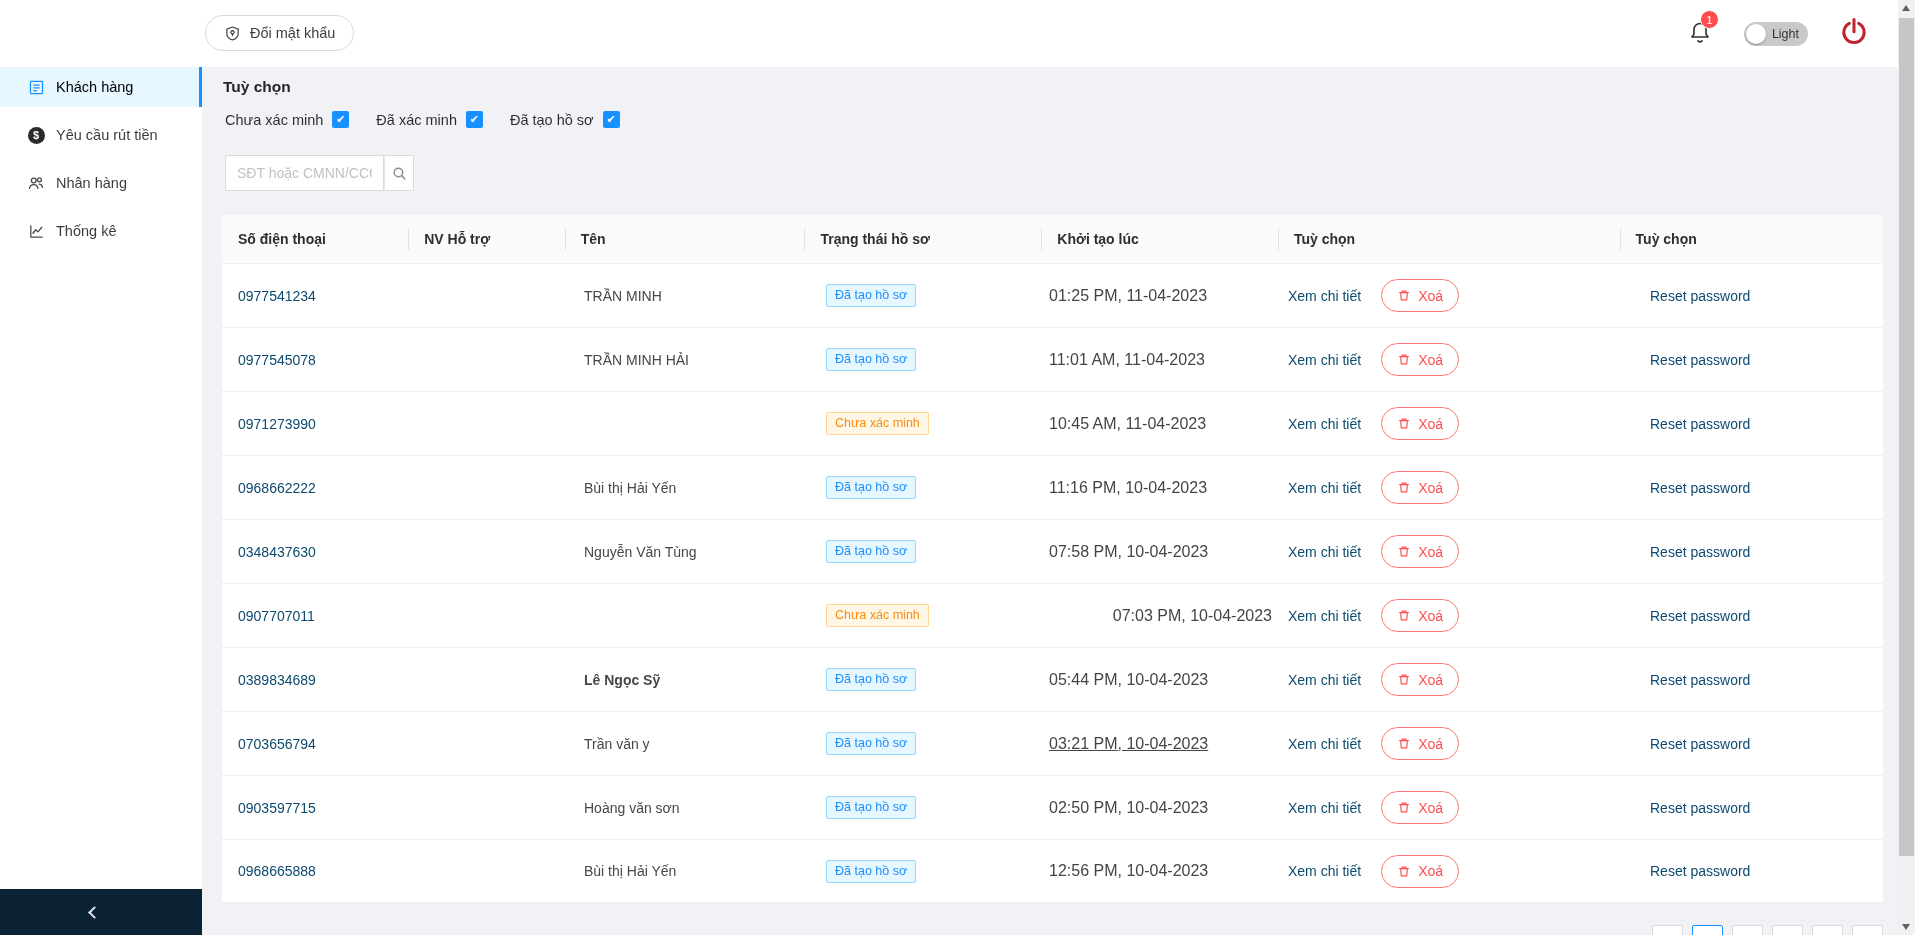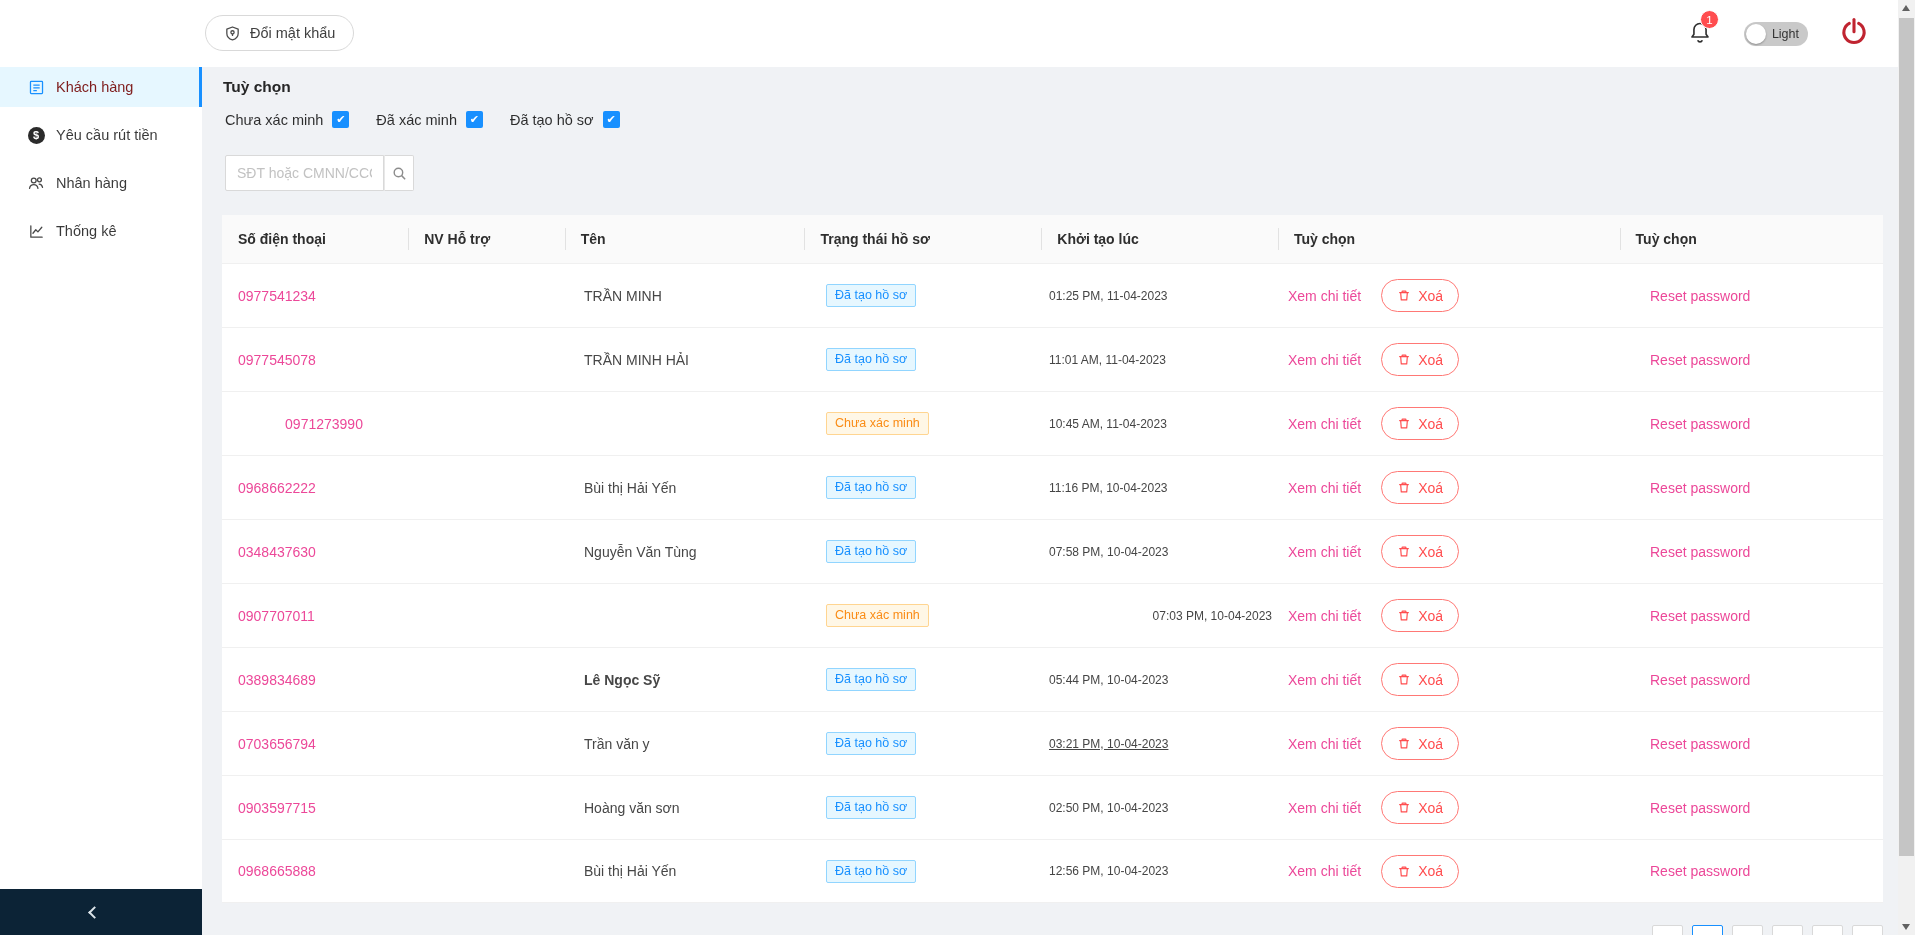--- a/index.html
+++ b/index.html
@@ -30,21 +30,21 @@
             align-items:center; justify-content:flex-end; padding-right:9px; font-size:12.5px; color:#333; cursor:pointer; }
   .knob { position:absolute; left:2px; top:2px; width:20px; height:20px; background:#fff; border-radius:50%;
           box-shadow:0 1px 2px rgba(0,0,0,.3); }
   .power { cursor:pointer; display:flex; color:#c02430; }
 
   
   .sidebar { position:absolute; left:0; top:67px; width:202px; height:868px; background:#fff; z-index:5; }
   .side-item { height:40px; margin-bottom:8px; display:flex; align-items:center; padding-left:27px; gap:11px;
                font-size:14.5px; color:rgba(0,0,0,.78); cursor:pointer; }
   .side-item .icon { width:18px; display:flex; justify-content:center; color:#474747; }
-  .side-item.active { background:#e6f7ff; border-right:3px solid #1890ff; color:#7f1d1d; }
+  .side-item.active { background:#e6f7ff; border-right:3px solid #1890ff; color:#000000; }
   .side-item.active .icon { color:#1890ff; }
   .dollar { width:17px; height:17px; border-radius:50%; background:#2b2b2b; color:#fff; font-size:11px; font-weight:bold;
             display:flex; align-items:center; justify-content:center; }
   .collapse { position:absolute; left:0; bottom:0; width:202px; height:46px; background:#0c2336; display:flex;
               align-items:center; cursor:pointer; }
   .chev { margin-left:90px; width:9px; height:9px; border-left:2px solid #dde4ea; border-bottom:2px solid #dde4ea;
           transform:rotate(45deg); }
 
   
   .content { position:absolute; left:202px; top:67px; width:1696px; height:868px; background:#f0f2f5; overflow:hidden; }
@@ -63,24 +63,24 @@
 
   
   .card { position:absolute; left:20px; top:148px; width:1661px; background:#fff; }
   .thead { display:flex; height:48px; background:#fafafa; align-items:stretch; }
   .th { position:relative; display:flex; align-items:center; padding-left:16px; font-size:14px; font-weight:600;
         color:#2e2e2e; }
   .th + .th::before { content:""; position:absolute; left:0; top:13px; width:1px; height:22px; background:#e2e2e2; }
   .tr { display:flex; height:64px; align-items:center; border-top:1px solid #f0f0f0; background:#fff; }
   .tr:last-child { border-bottom:1px solid #f0f0f0; }
   .td { padding-left:16px; font-size:14px; color:#474747; }
-  .link { color:#ec4899; cursor:pointer; text-decoration:none; }
+  .link { color:#0c4a6e; cursor:pointer; text-decoration:none; }
   .badge-status { display:inline-block; font-size:12.5px; line-height:21px; padding:0 8px; border-radius:2px;
                   border:1px solid; white-space:nowrap; }
-  .time { font-size:12px; color:#454545; }
+  .time { font-size:16px; color:#454545; }
   .actions { display:flex; align-items:center; gap:20px; }
   .btn-del { display:inline-flex; align-items:center; gap:7px; height:33px; padding:0 15px; border-radius:17px;
              border:1px solid #ff7875; color:#ff4d4f; background:#fff; font-size:14px; cursor:pointer; font-family:inherit; }
   .btn-del .icon { display:flex; }
   .td-reset { padding-left:33px; }
 
   
   .pagination { position:absolute; left:1450px; top:858px; display:flex; gap:9px; }
   .page-box { width:31px; height:32px; border:1px solid #d9d9d9; border-radius:2px; background:#fff; cursor:pointer; }
   .page-box.active { border-color:#1890ff; }
@@ -261,21 +261,21 @@
                   <svg width="14" height="15" viewBox="0 0 24 24" fill="none" stroke="currentColor" stroke-width="2" stroke-linecap="round" stroke-linejoin="round">
                     <path d="M4.5 7h15M9.5 4.5h5a.8.8 0 0 1 .8.8V7h-6.6V5.3a.8.8 0 0 1 .8-.8zM6.3 7l1 12.5h9.4l1-12.5"></path>
                   </svg>
                 </span>
                 <span>Xoá</span>
               </button>
             </div>
             <div class="td td-reset" style="width: 266px;"><a class="link">Reset password</a></div>
           </div>
           <div class="tr">
-            <div class="td" style="width: 188px; text-align: center;"><a class="link">0971273990</a></div>
+            <div class="td" style="width: 188px;"><a class="link">0971273990</a></div>
             <div class="td" style="width: 158px;"></div>
             <div class="td" style="width: 242px;"><span></span></div>
             <div class="td" style="width: 223px;"><span class="badge-status" style="background: rgb(255, 247, 230); border-color: rgb(255, 213, 145); color: rgb(250, 140, 22);">Chưa xác minh</span></div>
             <div class="td time" style="width: 239px;"><span>10:45 AM, 11-04-2023</span></div>
             <div class="td actions" style="width: 345px;">
               <a class="link">Xem chi tiết</a>
               <button class="btn-del">
                 <span class="icon">
                   <svg width="14" height="15" viewBox="0 0 24 24" fill="none" stroke="currentColor" stroke-width="2" stroke-linecap="round" stroke-linejoin="round">
                     <path d="M4.5 7h15M9.5 4.5h5a.8.8 0 0 1 .8.8V7h-6.6V5.3a.8.8 0 0 1 .8-.8zM6.3 7l1 12.5h9.4l1-12.5"></path>

